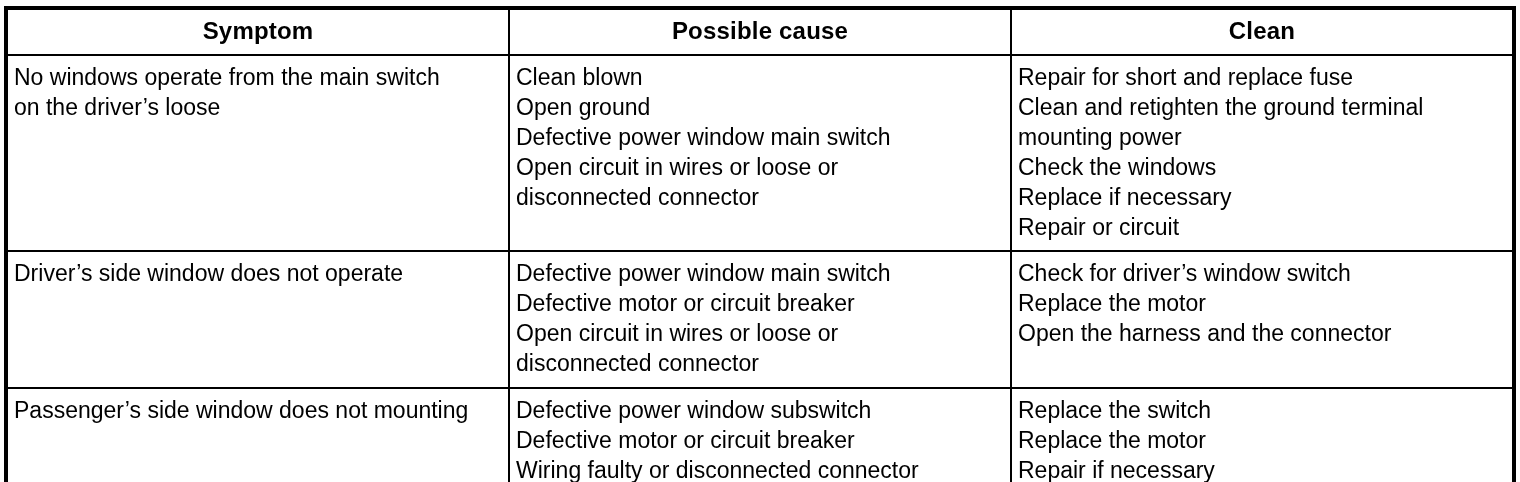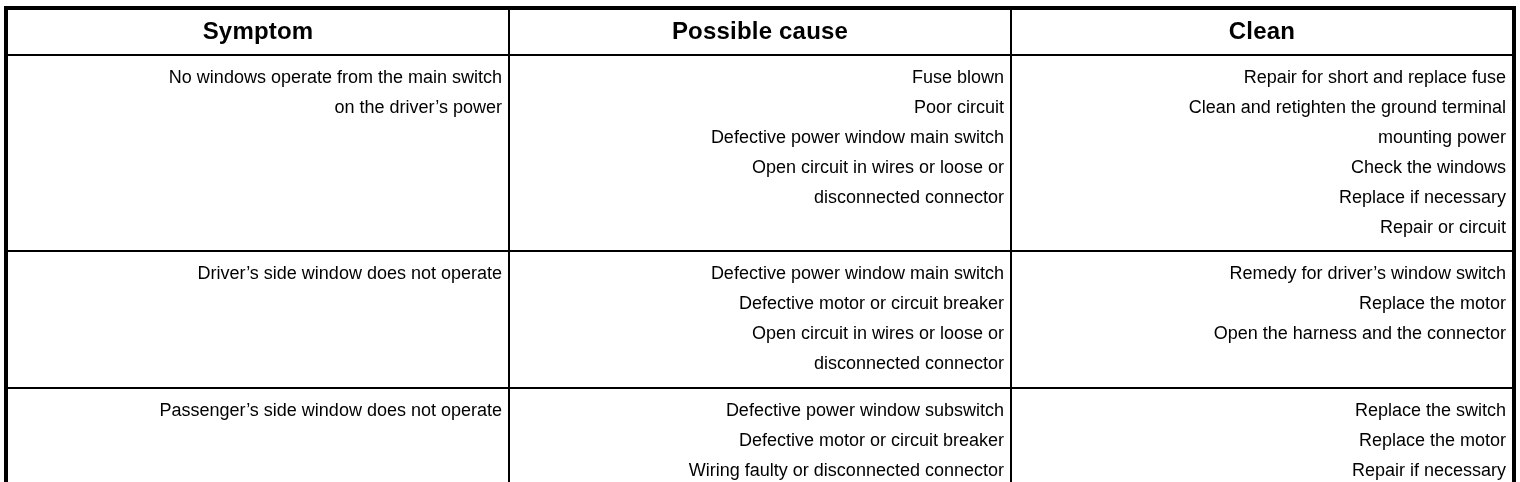--- a/index.html
+++ b/index.html
@@ -52,22 +52,22 @@
   }
   thead th:last-child {
     border-right: none;
   }
 
   tbody td {
     border-top: 2px solid #000000;
     border-right: 2px solid #000000;
     padding: 6px 6px 8px 6px;
     vertical-align: top;
-    text-align: right;
-    font-size: 18px;
+    text-align: left;
+    font-size: 23px;
     line-height: 30px;
   }
   tbody td:last-child {
     border-right: none;
   }
   tbody tr:first-child td {
     border-top: none;
   }
 
   .cell-lines {
@@ -98,27 +98,27 @@
         <th data-name="column-header-symptom">Symptom</th>
         <th data-name="column-header-possible-cause">Possible cause</th>
         <th data-name="column-header-remedy">Clean</th>
       </tr>
     </thead>
     <tbody data-name="table-body">
       <tr data-name="table-row">
         <td data-name="cell-symptom">
           <span class="cell-lines" data-name="symptom-lines">
               <span class="cell-line" data-name="text-line">No windows operate from the main switch</span>
-              <span class="cell-line" data-name="text-line">on the driver’s power</span>
+              <span class="cell-line" data-name="text-line">on the driver’s loose</span>
             </span>
         </td>
         <td data-name="cell-possible-cause">
           <span class="cell-lines" data-name="cause-lines">
-              <span class="cell-line" data-name="text-line">Fuse blown</span>
-              <span class="cell-line" data-name="text-line">Poor circuit</span>
+              <span class="cell-line" data-name="text-line">Clean blown</span>
+              <span class="cell-line" data-name="text-line">Open ground</span>
               <span class="cell-line" data-name="text-line">Defective power window main switch</span>
               <span class="cell-line" data-name="text-line">Open circuit in wires or loose or</span>
               <span class="cell-line" data-name="text-line">disconnected connector</span>
             </span>
         </td>
         <td data-name="cell-remedy">
           <span class="cell-lines" data-name="remedy-lines">
               <span class="cell-line" data-name="text-line">Repair for short and replace fuse</span>
               <span class="cell-line" data-name="text-line">Clean and retighten the ground terminal</span>
               <span class="cell-line" data-name="text-line">mounting power</span>
@@ -137,30 +137,30 @@
         <td data-name="cell-possible-cause">
           <span class="cell-lines" data-name="cause-lines">
               <span class="cell-line" data-name="text-line">Defective power window main switch</span>
               <span class="cell-line" data-name="text-line">Defective motor or circuit breaker</span>
               <span class="cell-line" data-name="text-line">Open circuit in wires or loose or</span>
               <span class="cell-line" data-name="text-line">disconnected connector</span>
             </span>
         </td>
         <td data-name="cell-remedy">
           <span class="cell-lines" data-name="remedy-lines">
-              <span class="cell-line" data-name="text-line">Remedy for driver’s window switch</span>
+              <span class="cell-line" data-name="text-line">Check for driver’s window switch</span>
               <span class="cell-line" data-name="text-line">Replace the motor</span>
               <span class="cell-line" data-name="text-line">Open the harness and the connector</span>
             </span>
         </td>
       </tr>
       <tr data-name="table-row">
         <td data-name="cell-symptom">
           <span class="cell-lines" data-name="symptom-lines">
-              <span class="cell-line" data-name="text-line">Passenger’s side window does not operate</span>
+              <span class="cell-line" data-name="text-line">Passenger’s side window does not mounting</span>
             </span>
         </td>
         <td data-name="cell-possible-cause">
           <span class="cell-lines" data-name="cause-lines">
               <span class="cell-line" data-name="text-line">Defective power window subswitch</span>
               <span class="cell-line" data-name="text-line">Defective motor or circuit breaker</span>
               <span class="cell-line" data-name="text-line">Wiring faulty or disconnected connector</span>
             </span>
         </td>
         <td data-name="cell-remedy">

